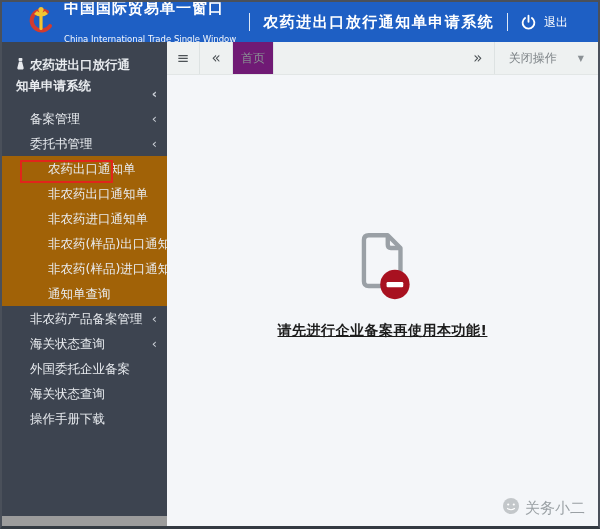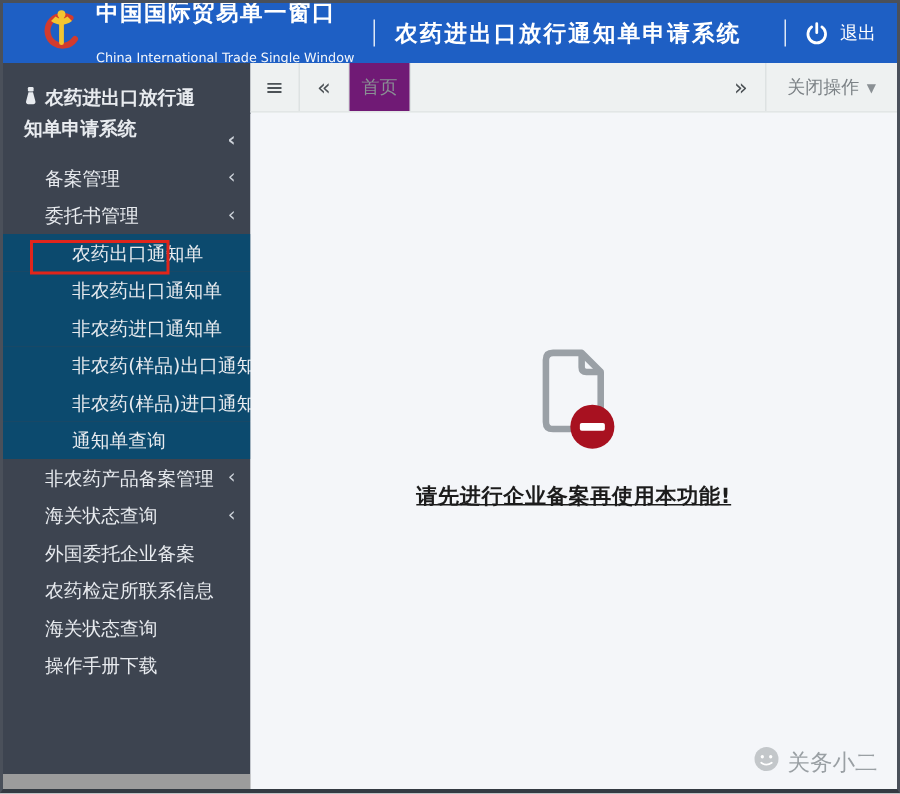--- a/index.html
+++ b/index.html
@@ -14,39 +14,39 @@
   .top-header{
     position:absolute; top:0; left:0; right:0; height:40px;
     background:#1e5fc4; display:flex; align-items:center; color:#fff;
   }
   .logo{ margin-left:24px; flex:0 0 auto; }
   .brand{ margin-left:8px; line-height:1.1; }
   .brand-title{ font-size:15px; font-weight:bold; letter-spacing:1px; }
   .brand-sub{ font-size:8.5px; opacity:.95; margin-top:18px; }
   .vdiv{ width:1px; height:18px; background:rgba(255,255,255,.85); margin:0 13px; }
   .sys-title{ font-size:15px; font-weight:bold; letter-spacing:1.5px; }
-  .hdr-right{ margin-left:auto; display:flex; align-items:center; margin-right:14px; }
+  .hdr-right{ margin-left:auto; display:flex; align-items:center; margin-right:30px; }
   .hdr-right .vdiv{ margin:0 12px; }
   .logout-label{ font-size:12px; margin-left:7px; cursor:pointer; }
   .power{ cursor:pointer; display:flex; }
   
   .sidebar{
     position:absolute; top:40px; left:0; width:165px; height:474px;
     background:#3d4450; padding-top:8px; color:#e8ebef;
   }
   .side-header{
     position:relative; height:56px; padding:5px 26px 0 14px;
     font-size:12.5px; line-height:19px; font-weight:bold; cursor:pointer;
   }
   .side-header .app-icon{ display:inline-block; vertical-align:-2px; margin-right:5px; }
   .item{
     position:relative; height:25px; line-height:25px; padding-left:28px;
     font-size:12.5px; white-space:nowrap; cursor:pointer; color:#e8ebef;
   }
-  .item.sub{ background:#0c4a6e; padding-left:46px; }
+  .item.sub{ background:#a16207; padding-left:46px; }
   .chev{
     position:absolute; right:10px; top:0; height:25px; line-height:25px;
     font-size:13px; color:#cdd2d9; display:inline-block;
   }
   .side-header .chev{ top:auto; bottom:0; }
   .chev::before{ content:"‹"; display:inline-block; }
   .chev.down::before{ transform:rotate(-90deg); }
   .redbox{
     position:absolute; left:18px; top:158px; width:93px; height:23px;
     border:2px solid #e1251b; z-index:6; pointer-events:none;
@@ -66,21 +66,21 @@
     font-size:15px; cursor:pointer; color:#4c5256;
   }
   .tb-sep{ width:1px; background:#dde2e2; }
   .tab-active{
     width:42px; background:#701a75; border-left:1px solid #dde2e2; border-right:1px solid #dde2e2;
     display:flex; align-items:center; justify-content:center;
     font-size:12px; color:#8a9094; cursor:pointer;
   }
   .tb-spacer{ flex:1; }
   .close-ops{
-    display:flex; align-items:center; gap:5px; padding:0 14px;
+    display:flex; align-items:center; gap:21px; padding:0 14px;
     font-size:12px; color:#7c8286; cursor:pointer;
   }
   .caret{ font-size:8px; color:#8a9094; }
   
   .content{
     position:absolute; top:74px; left:165px; right:0; bottom:0;
     background:#f4f6f9; text-align:center;
   }
   .doc-icon{ margin-top:156px; }
   .empty-message{
@@ -167,23 +167,20 @@
       <span class="chev"></span>
     </div>
     <div class="item">
       <span>海关状态查询</span>
       <span class="chev"></span>
     </div>
     <div class="item">
       <span>外国委托企业备案</span>
     </div>
     <div class="item">
-      <span>农药检定所联系信息</span>
-    </div>
-    <div class="item">
       <span>海关状态查询</span>
     </div>
     <div class="item">
       <span>操作手册下载</span>
     </div>
   </nav>
 
   <div class="redbox"></div>
   <div class="side-scrollbar"></div>
 

